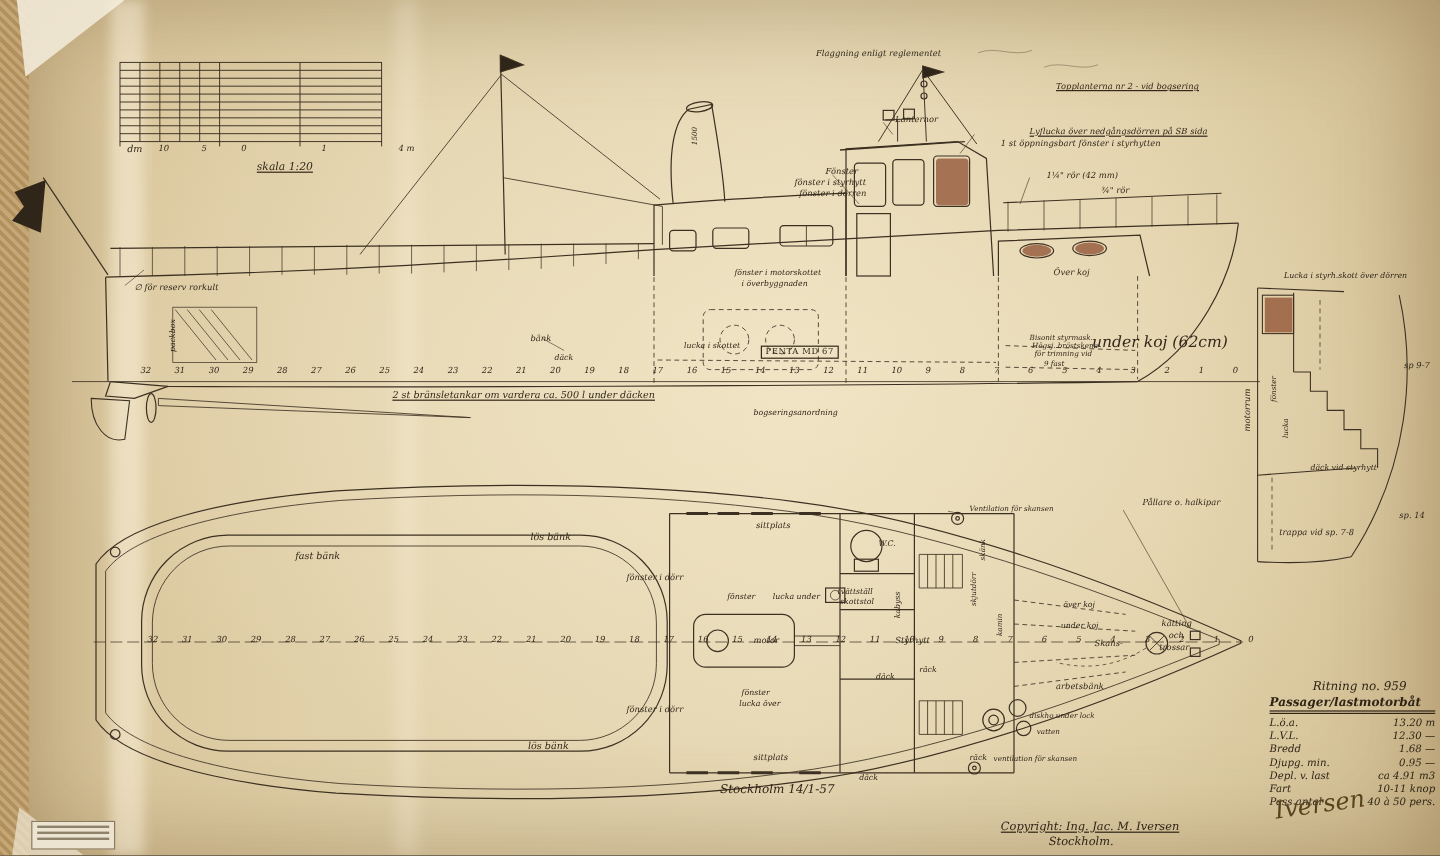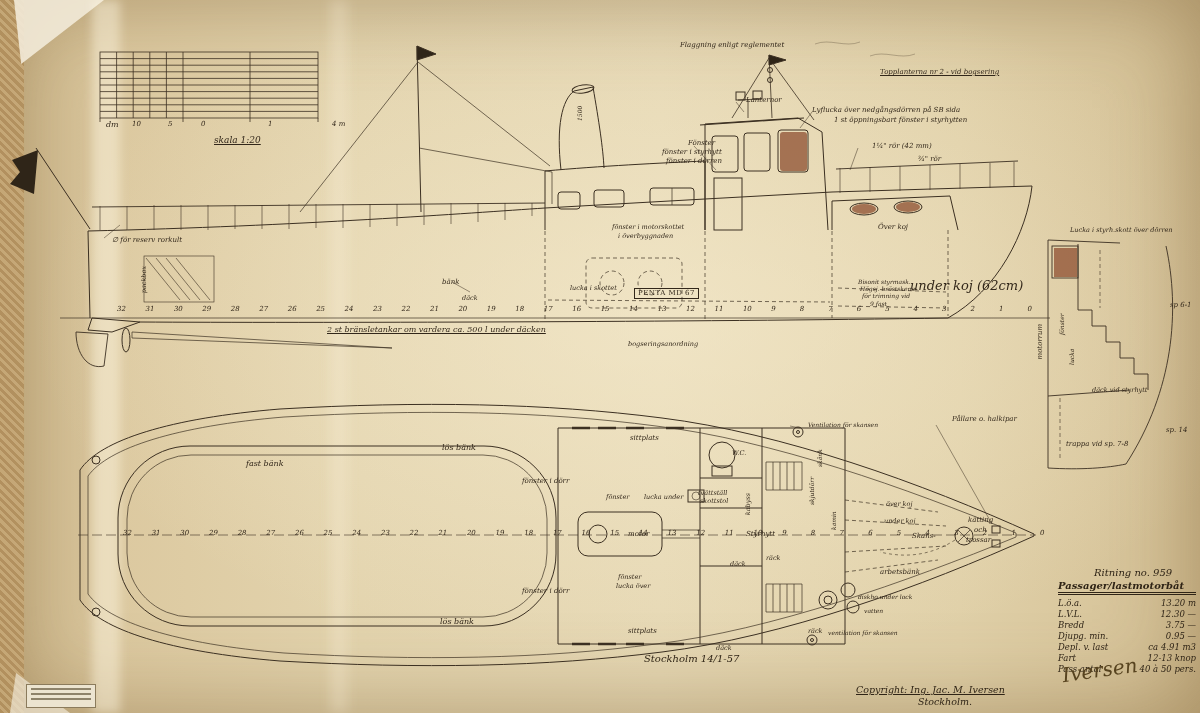--- a/index.html
+++ b/index.html
@@ -20,21 +20,21 @@
     background:rgba(255,248,228,.45);filter:blur(5px);}
   .light-band2{position:absolute;left:330px;top:0;width:18px;height:713px;
     background:rgba(255,248,228,.25);filter:blur(6px);}
   svg.art{position:absolute;left:0;top:0;}
   #annotations{position:absolute;left:0;top:0;width:1200px;height:713px;pointer-events:none;margin-left:22px;}
   .ann{position:absolute;font-family:"DejaVu Serif",serif;font-style:italic;color:#32271a;
     line-height:1;white-space:nowrap;transform-origin:left center;}
   .ann.under{text-decoration:underline;}
   .ann.boxed{border:1px solid #32271a;padding:1px 3px;font-style:normal;letter-spacing:.5px;}
   .fr{font-size:7px;}
-  .hand{position:absolute;font-family:"DejaVu Serif",serif;font-style:italic;color:#2f2416;white-space:nowrap;margin-left:44px;}
+  .hand{position:absolute;font-family:"DejaVu Serif",serif;font-style:italic;color:#2f2416;white-space:nowrap;}
   .under{text-decoration:underline;}
   .title-block{position:absolute;left:1058px;top:531px;width:138px;color:#2f2416;}
   .tb-no{font-size:10px;font-style:italic;padding-left:36px;margin-top:36px;}
   .tb-title{font-size:10px;font-style:italic;font-weight:bold;border-bottom:3px double #2f2416;
     padding-bottom:1px;margin:2px 0 3px 0;white-space:nowrap;}
   .spec-row{display:flex;justify-content:space-between;font-size:8.5px;font-style:italic;line-height:1.3;}
   .spec-value{text-align:right;}
   .signature{position:absolute;left:1062px;top:658px;font-size:20px;font-style:italic;
     color:#57431f;transform:rotate(-8deg);font-family:"DejaVu Serif",serif;}
   .stamp{position:absolute;left:26px;top:684px;width:68px;height:22px;background:#ece4d0;
@@ -200,21 +200,21 @@
       <ellipse cx="864" cy="209" rx="12" ry="5"></ellipse>
       <ellipse cx="908" cy="207" rx="12" ry="5"></ellipse>
       <rect x="1054" y="248" width="23" height="29"></rect>
     </g>
   </svg>
 
   <div id="annotations">
       <span class="ann" style="left: 658px; top: 42px; font-size: 7px;">Flaggning  enligt reglementet</span>
       <span class="ann under" style="left: 858px; top: 69px; font-size: 7px;">Topplanterna nr 2 - vid bogsering</span>
       <span class="ann" style="left: 724px; top: 97px; font-size: 7px;">Lanternor</span>
-      <span class="ann" style="left: 790px; top: 107px; font-size: 7px;">Lyflucka över nedgångsdörren på SB sida</span>
+      <span class="ann" style="left: 836px; top: 107px; font-size: 7px; text-decoration: underline;">Lyflucka över nedgångsdörren på SB sida</span>
       <span class="ann" style="left: 812px; top: 117px; font-size: 7px;">1 st öppningsbart fönster i styrhytten</span>
       <span class="ann" style="left: 666px; top: 140px; font-size: 7px;">Fönster</span>
       <span class="ann" style="left: 640px; top: 149px; font-size: 7px;">fönster i styrhytt</span>
       <span class="ann" style="left: 644px; top: 158px; font-size: 7px;">fönster i dörren</span>
       <span class="ann" style="left: 850px; top: 143px; font-size: 7px;">1¼" rör (42 mm)</span>
       <span class="ann" style="left: 896px; top: 156px; font-size: 7px;">¾" rör</span>
       <span class="ann" style="left: 856px; top: 224px; font-size: 7px;">Över koj</span>
       <span class="ann" style="left: 90px; top: 237px; font-size: 7px;">∅ för reserv rorkult</span>
       <span class="ann" style="left: 122px; top: 290px; font-size: 6.5px; transform: rotate(-90deg);">packbox</span>
       <span class="ann" style="left: 420px; top: 279px; font-size: 7px;">bänk</span>
@@ -225,21 +225,21 @@
       <span class="ann" style="left: 596px; top: 233px; font-size: 6.5px;">i överbyggnaden</span>
       <span class="ann" style="left: 836px; top: 279px; font-size: 6px;">Bisonit styrmask.</span>
       <span class="ann" style="left: 838px; top: 286px; font-size: 6px;">Högsj. bröstskena</span>
       <span class="ann" style="left: 840px; top: 293px; font-size: 6px;">för trimning vid</span>
       <span class="ann" style="left: 848px; top: 301px; font-size: 6px;">9 fast</span>
       <span class="ann" style="left: 888px; top: 279px; font-size: 13px;">under koj (62cm)</span>
       <span class="ann under" style="left: 305px; top: 326px; font-size: 8px;">2 st bränsletankar om vardera ca. 500 l under däcken</span>
       <span class="ann" style="left: 606px; top: 341px; font-size: 6.5px;">bogseringsanordning</span>
       <span class="ann" style="left: 558px; top: 118px; font-size: 6px; transform: rotate(-90deg);">1500</span>
       <span class="ann" style="left: 1048px; top: 227px; font-size: 6.5px;">Lucka i styrh.skott över dörren</span>
-      <span class="ann" style="left: 1148px; top: 302px; font-size: 7px;">sp 6-1</span>
+      <span class="ann" style="left: 1148px; top: 302px; font-size: 7px;">sp 9-7</span>
       <span class="ann" style="left: 1018px; top: 356px; font-size: 7px; transform: rotate(-90deg);">motorrum</span>
       <span class="ann" style="left: 1040px; top: 332px; font-size: 6px; transform: rotate(-90deg);">fönster</span>
       <span class="ann" style="left: 1050px; top: 362px; font-size: 6px; transform: rotate(-90deg);">lucka</span>
       <span class="ann" style="left: 1070px; top: 387px; font-size: 6.5px;">däck vid styrhytt</span>
       <span class="ann" style="left: 1044px; top: 441px; font-size: 7px;">trappa vid sp. 7-8</span>
       <span class="ann" style="left: 1144px; top: 427px; font-size: 7px;">sp. 14</span>
       <span class="ann" style="left: 84px; top: 121px; font-size: 8px;">dm</span>
       <span class="ann" style="left: 110px; top: 121px; font-size: 7px;">10</span>
       <span class="ann" style="left: 146px; top: 121px; font-size: 7px;">5</span>
       <span class="ann" style="left: 179px; top: 121px; font-size: 7px;">0</span>
@@ -357,43 +357,43 @@
         <div class="spec-row">
           <span class="spec-label">L.ö.a.</span>
           <span class="spec-value">13.20 m</span>
         </div>
         <div class="spec-row">
           <span class="spec-label">L.V.L.</span>
           <span class="spec-value">12.30 —</span>
         </div>
         <div class="spec-row">
           <span class="spec-label">Bredd</span>
-          <span class="spec-value">3.75 —</span>
+          <span class="spec-value">1.68 —</span>
         </div>
         <div class="spec-row">
           <span class="spec-label">Djupg. min.</span>
           <span class="spec-value">0.95 —</span>
         </div>
         <div class="spec-row">
           <span class="spec-label">Depl. v. last</span>
           <span class="spec-value">ca 4.91 m3</span>
         </div>
         <div class="spec-row">
           <span class="spec-label">Fart</span>
-          <span class="spec-value">12-13 knop</span>
+          <span class="spec-value">10-11 knop</span>
         </div>
         <div class="spec-row">
           <span class="spec-label">Pass antal</span>
           <span class="spec-value">40 à 50 pers.</span>
         </div>
       </div>
   </div>
 
   <div class="hand" style="left:600px;top:653px;font-size:10px;">Stockholm 14/1-57</div>
-  <div class="hand under" style="left:812px;top:684px;font-size:9.5px;">Copyright: Ing. Jac. M. Iversen</div>
+  <div class="hand under" style="left:834px;top:684px;font-size:9.5px;">Copyright: Ing. Jac. M. Iversen</div>
   <div class="hand" style="left:874px;top:696px;font-size:9.5px;">Stockholm.</div>
   <div class="signature">Iversen</div>
 
   <div class="stamp">
       <i></i>
       <i></i>
       <i></i>
     </div>
 
 </div>

